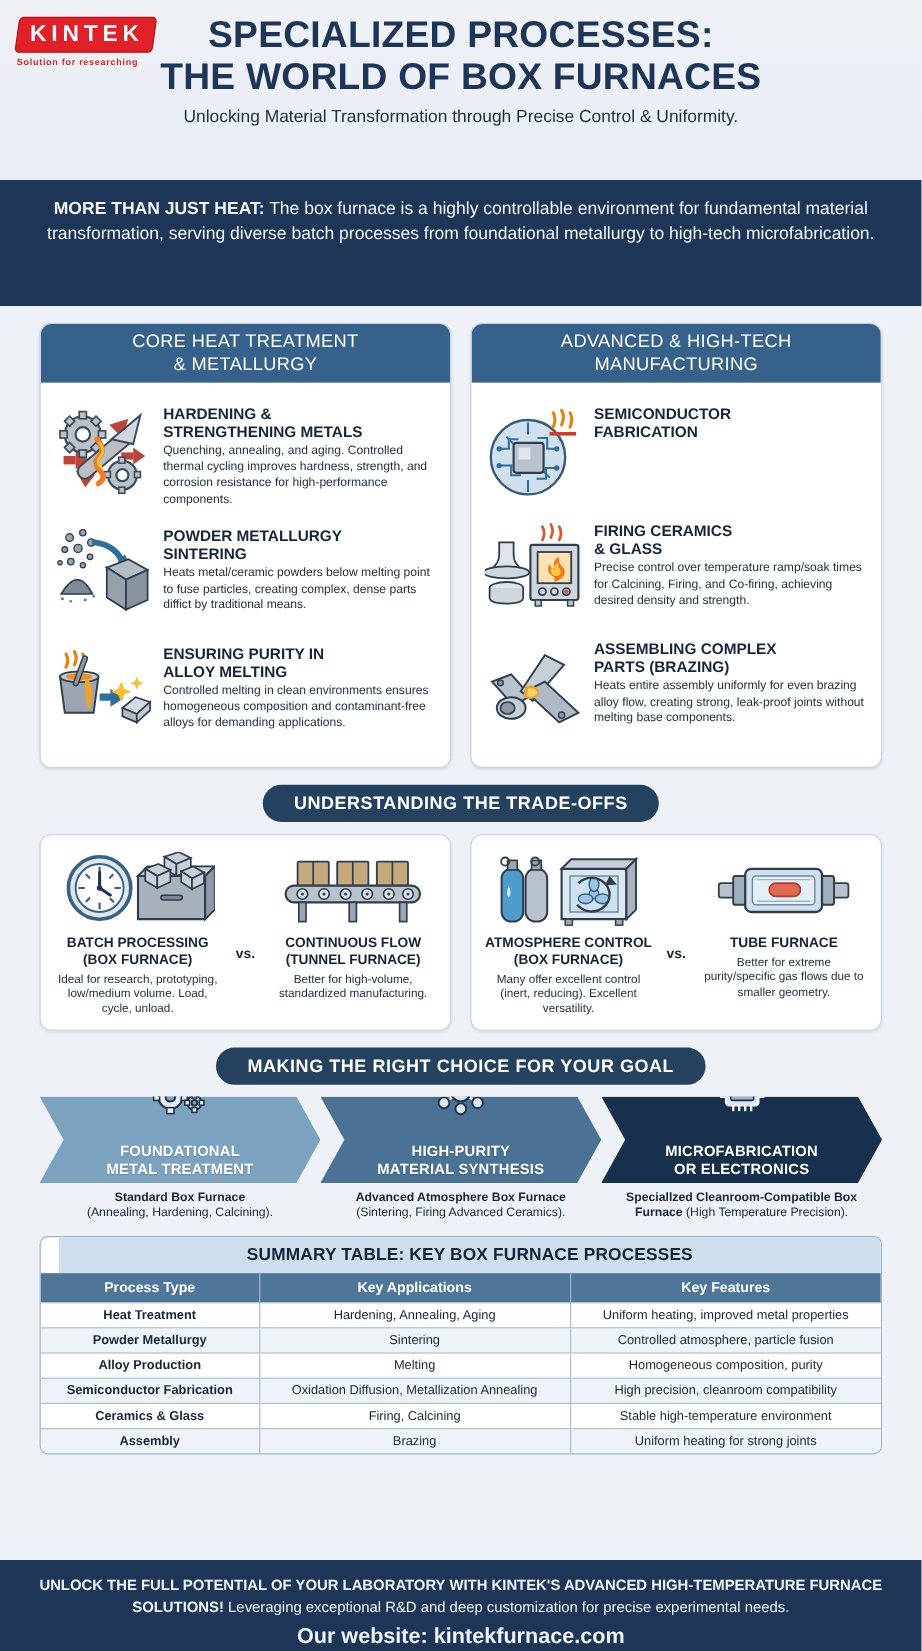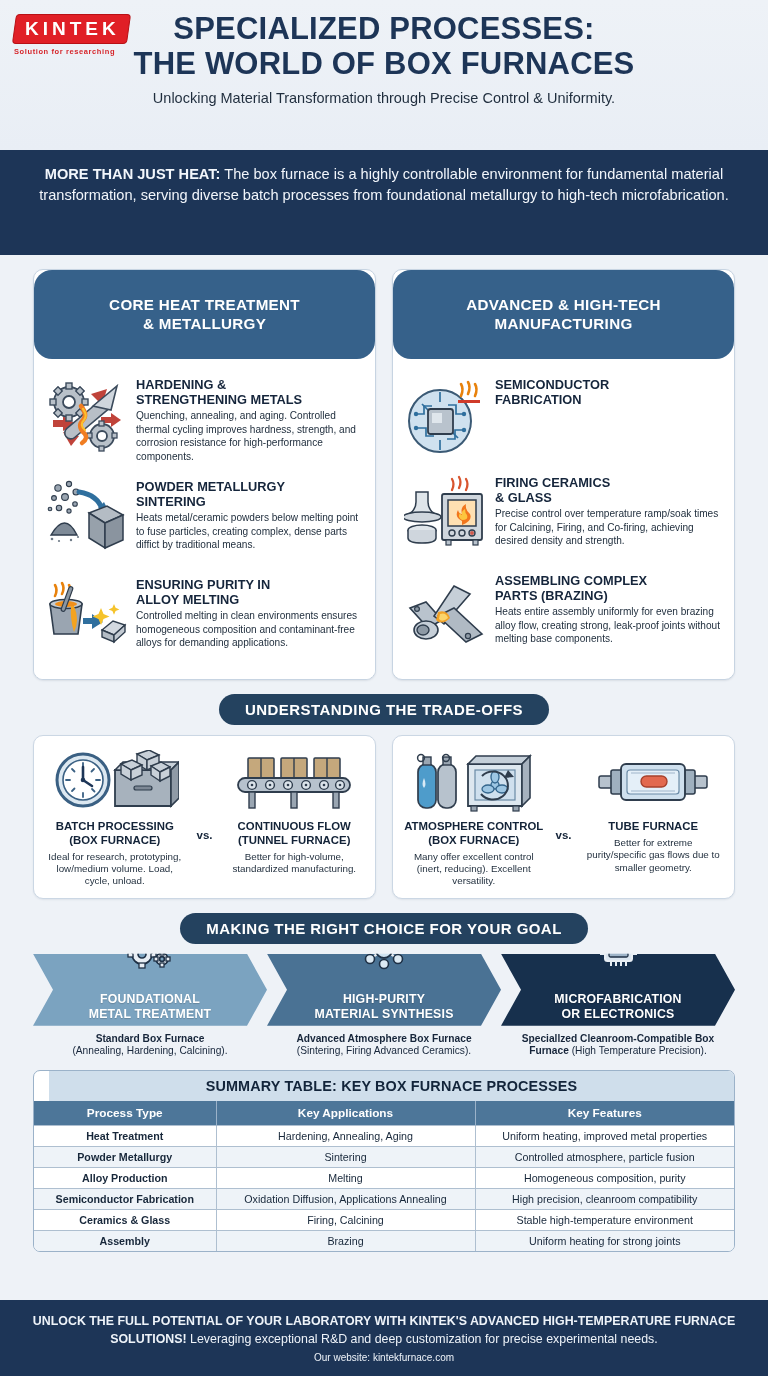--- a/index.html
+++ b/index.html
@@ -85,27 +85,26 @@
     background: #fff;
     border: 1px solid #c7d4e2;
     border-radius: 10px;
     overflow: hidden;
     box-shadow: 0 1px 2px rgba(30,50,80,.10);
   }
   .card-head {
     background: #36618a;
     color: #fff;
     text-align: center;
-    font-weight: 700;
+    font-weight: 400;
     font-size: 15.2px;
     letter-spacing: .3px;
-    padding: 26px 8px;
+    padding: 6px 8px;
     line-height: 1.22;
     white-space: pre-line;
-    border-radius: 18px;
   }
   .card-body { padding: 10px 12px 12px 10px; background:#fff; }
   .item { display: flex; gap: 8px; align-items: flex-start; padding: 6px 0 8px 0; }
   .item-icon { width: 84px; min-width: 84px; height: 84px; display:flex; align-items:center; justify-content:center; }
   .item-text { flex: 1; padding-top: 2px; }
   .item-title {
     font-weight: 800;
     font-size: 12.8px;
     color: #15253b;
     line-height: 1.18;
@@ -243,21 +242,21 @@
     left: 0; right: 0; bottom: 0;
     background: #1d3557;
     color: #eef3f9;
     text-align: center;
     padding: 13px 26px 14px 26px;
     font-size: 12.4px;
     line-height: 1.42;
     height: 76px;
   }
   .footer b { font-weight: 800; }
-  .footer .site { margin-top: 3px; font-size: 10px; }
+  .footer .site { margin-top: 3px; font-size: 18px; font-weight: bold; }
 </style>
 </head>
 <body>
 
 <div class="header">
   <div class="logo-wrap">
     <div class="logo-badge">
       <span class="logo-text">KINTEK</span>
     </div>
     <div class="logo-tagline">Solution for researching</div>
@@ -779,21 +778,21 @@
           <td>Sintering</td>
           <td>Controlled atmosphere, particle fusion</td>
         </tr>
         <tr>
           <td class="col1">Alloy Production</td>
           <td>Melting</td>
           <td>Homogeneous composition, purity</td>
         </tr>
         <tr>
           <td class="col1">Semiconductor Fabrication</td>
-          <td>Oxidation Diffusion, Applications Annealing</td>
+          <td>Oxidation Diffusion, Metallization Annealing</td>
           <td>High precision, cleanroom compatibility</td>
         </tr>
         <tr>
           <td class="col1">Ceramics &amp; Glass</td>
           <td>Firing, Calcining</td>
           <td>Stable high-temperature environment</td>
         </tr>
         <tr>
           <td class="col1">Assembly</td>
           <td>Brazing</td>

